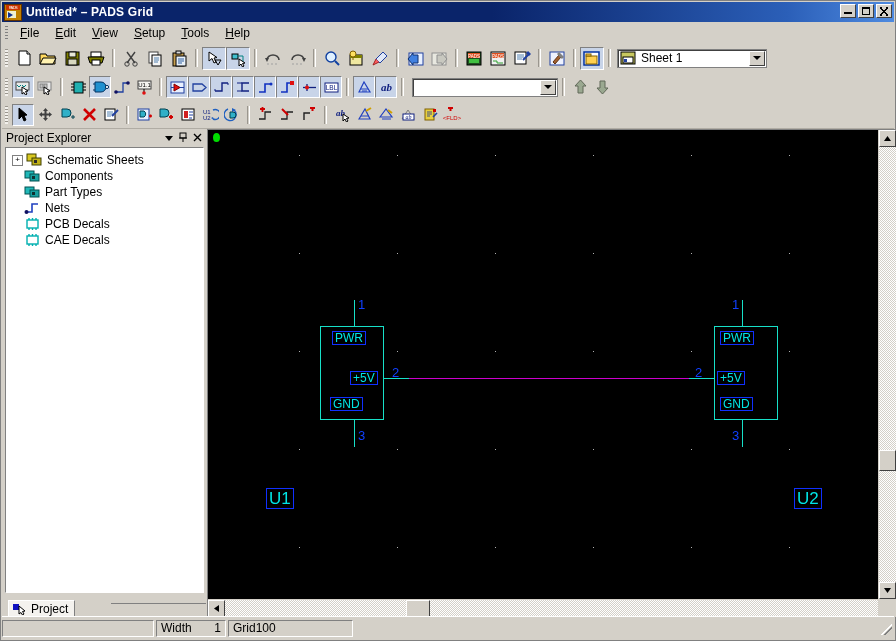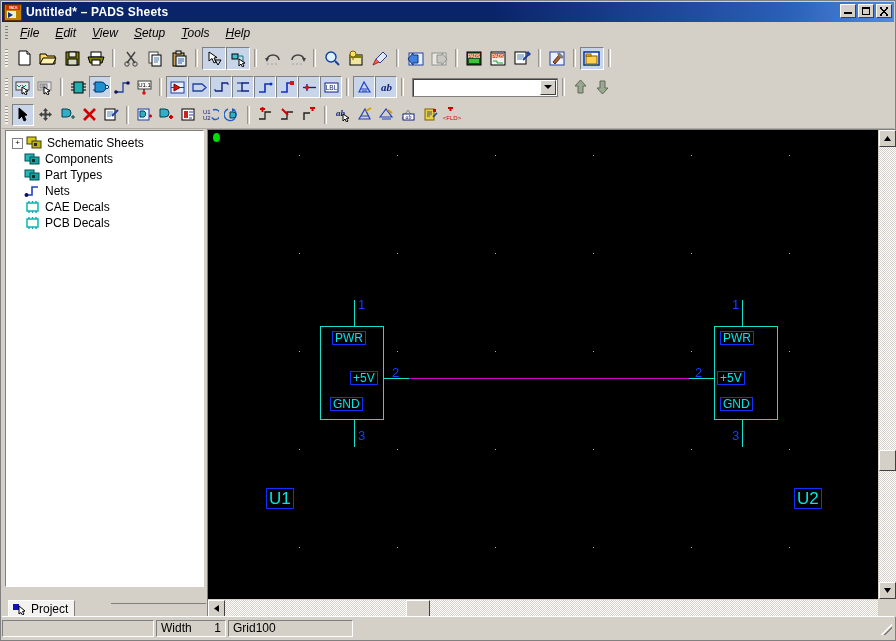--- a/index.html
+++ b/index.html
@@ -43,21 +43,21 @@
      background:
        linear-gradient(to bottom right,transparent 43%,#000 43%,#000 57%,transparent 57%),
        linear-gradient(to bottom left,transparent 43%,#000 43%,#000 57%,transparent 57%);}
 
   
   .menubar{position:absolute;left:1px;top:21px;width:892px;height:21px;
     background:#d4d0c8;display:flex;align-items:center;
     border-bottom:1px solid #b0aca4;}
   .grip{width:3px;height:14px;margin:0 4px 0 3px;
      background:repeating-linear-gradient(to bottom,#808080 0 1px,#d4d0c8 1px 3px);}
-  .menu-item{padding:2px 8px;color:#000;font-size:12px;cursor:default;font-style:italic;}
+  .menu-item{padding:2px 8px;color:#000;font-size:12px;cursor:default;}
   .menu-item u{text-decoration:underline;}
 
   
   .toolbar{position:absolute;left:1px;width:892px;background:#d4d0c8;
     display:flex;align-items:center;border-bottom:1px solid #b0aca4;}
   #tb1{top:42px;height:30px;}
   #tb2{top:72px;height:28px;}
   #tb3{top:100px;height:27px;}
   .tb-grip{width:3px;height:18px;margin:0 4px 0 3px;flex:none;
      background:repeating-linear-gradient(to bottom,#9a968e 0 1px,#f2f0ec 1px 3px);}
@@ -96,21 +96,21 @@
      border-top:1px solid #808080;border-left:1px solid #808080;
      border-right:1px solid #fff;border-bottom:1px solid #fff;
      overflow:hidden;position:relative;}
   .tree{padding:4px 0 0 0;}
   .tnode{display:flex;align-items:center;height:16px;padding-left:6px;font-size:12px;color:#000;}
   .tplus{width:9px;height:9px;border:1px solid #808080;background:#fff;
      font-size:8px;line-height:7px;text-align:center;color:#000;margin-right:3px;flex:none;
      font-family:"Liberation Sans",sans-serif;}
   .tspacer{width:12px;flex:none;}
   .ticon{width:17px;height:14px;margin-right:4px;flex:none;}
-  .exp-tabs{height:30px;display:flex;align-items:flex-end;padding-left:6px;gap:37px;}
+  .exp-tabs{height:24px;display:flex;align-items:flex-end;padding-left:6px;gap:37px;}
   .exp-tab{height:17px;display:flex;align-items:center;padding:0 6px 0 4px;background:#f4f2ee;
      border-top:1px solid #fff;border-left:1px solid #fff;border-right:1px solid #808080;
      font-size:12px;box-sizing:border-box;}
   .exp-tab-rest{flex:1;height:13px;background:#d4d0c8;border-top:1px solid #808080;margin-left:-1px;}
 
   
   .canvas-wrap{position:absolute;left:206px;top:128px;width:689px;height:488px;
      border-top:1px solid #808080;border-left:1px solid #808080;box-sizing:border-box;background:#d4d0c8;}
   .canvas{position:absolute;left:0;top:0;width:670px;height:469px;background:#000;overflow:hidden;}
   .vscroll{position:absolute;right:0;top:0;width:17px;height:469px;background:#d4d0c8;}
@@ -157,21 +157,21 @@
 </head>
 <body>
 
 <div id="app">
 
   <div class="titlebar">
     <div class="title-icon">
       <div class="tl">PADS</div>
         <div class="tb"></div>
     </div>
-    <div class="title-text">Untitled* – PADS Sheets</div>
+    <div class="title-text">Untitled* – PADS Grid</div>
     <div class="win-btns">
       <div class="win-btn wb-min">
           <i></i>
         </div>
       <div class="win-btn wb-max">
           <i></i>
         </div>
       <div class="win-btn wb-close">
           <i></i>
         </div>
@@ -355,20 +355,29 @@
 
     <div class="tbtn pressed">
       <svg width="18" height="17">
           <rect x="1" y="2" width="15" height="13" fill="#fff" stroke="#0030a0" stroke-width="1.5"></rect>
           <rect x="3" y="6" width="11" height="8" fill="#ffd050" stroke="#806000"></rect>
           <rect x="3" y="4" width="5" height="2" fill="#ffd050" stroke="#806000"></rect>
         </svg>
       </div>
 
     <div class="sep"></div>
+    <div class="combo" id="sheet-combo">
+      <svg class="cicon" viewBox="0 0 16 14">
+        <rect x="1" y="1" width="14" height="12" fill="#c8c860" stroke="#000"></rect>
+        <rect x="3" y="6" width="10" height="6" fill="#fff" stroke="#000"></rect>
+        <rect x="4" y="8" width="3" height="3" fill="#2040a0"></rect>
+      </svg>
+      <div class="ctext">Sheet 1</div>
+      <div class="carrow"></div>
+    </div>
   </div>
 
   <div class="toolbar" id="tb2">
     <div class="tb-grip"></div>
 
     <div class="tbtn sm pressed">
       <svg width="17" height="15">
           <rect x="1" y="2" width="13" height="8" fill="#e8e8e8" stroke="#404040"></rect>
           <path d="M2,5 l2,2 l2,-2 M7,5 l2,2 l2,-2" stroke="#008080" fill="none"></path>
           <path d="M7,7 L7,14 L9,12.5 L10.5,15 L12,14 L10.5,11.5 L13,11 Z" fill="#fff" stroke="#000"></path>
@@ -631,20 +640,40 @@
       </div>
     <div class="tbtn sm">
       <svg width="19" height="15">
           <path d="M5,1 h5 M7.5,-1 v5" stroke="#d00000" stroke-width="2"></path>
           <text x="9" y="13" font-size="6" text-anchor="middle" fill="#d00000" font-family="Liberation Sans">&lt;FLD&gt;</text>
         </svg>
       </div>
   </div>
 
   <div class="explorer">
+    <div class="exp-head">
+      <div class="exp-title">Project Explorer</div>
+      <div class="exp-btn">
+        <svg width="11" height="8">
+            <path d="M1,2 L9,2 L5,7 Z" fill="#000"></path>
+          </svg>
+        </div>
+      <div class="exp-btn">
+        <svg width="11" height="11">
+            <rect x="2" y="1" width="6" height="5" fill="none" stroke="#000"></rect>
+            <path d="M5,6 L5,10" stroke="#000"></path>
+            <path d="M1,6 h8" stroke="#000"></path>
+          </svg>
+        </div>
+      <div class="exp-btn">
+        <svg width="11" height="11">
+            <path d="M2,2 L9,9 M9,2 L2,9" stroke="#000" stroke-width="1.4"></path>
+          </svg>
+        </div>
+    </div>
 
     <div class="exp-body">
       <div class="tree">
 
         <div class="tnode">
           <div class="tplus">+</div>
           <svg class="ticon" viewBox="0 0 17 14">
             <rect x="1" y="1" width="9" height="7" fill="#d8c820" stroke="#404000"></rect>
             <rect x="6" y="5" width="9" height="7" fill="#c0b018" stroke="#404000"></rect>
             <rect x="8" y="7" width="3" height="3" fill="#2a2a2a"></rect>
@@ -680,30 +709,30 @@
           </svg>
           <span>Nets</span>
         </div>
 
         <div class="tnode">
           <div class="tspacer"></div>
           <svg class="ticon" viewBox="0 0 17 14">
             <rect x="3" y="3" width="11" height="8" fill="none" stroke="#00b0b0" stroke-width="1.4"></rect>
             <path d="M5,3 v-2 M8.5,3 v-2 M12,3 v-2 M5,11 v2 M8.5,11 v2 M12,11 v2" stroke="#00b0b0" stroke-width="1.4"></path>
           </svg>
-          <span>CAE Decals</span>
+          <span>PCB Decals</span>
         </div>
 
         <div class="tnode">
           <div class="tspacer"></div>
           <svg class="ticon" viewBox="0 0 17 14">
             <rect x="3" y="3" width="11" height="8" fill="none" stroke="#00b0b0" stroke-width="1.4"></rect>
             <path d="M5,3 v-2 M8.5,3 v-2 M12,3 v-2 M5,11 v2 M8.5,11 v2 M12,11 v2" stroke="#00b0b0" stroke-width="1.4"></path>
           </svg>
-          <span>PCB Decals</span>
+          <span>CAE Decals</span>
         </div>
 
       </div>
     </div>
 
     <div class="exp-tabs">
       <div class="exp-tab">
         <svg width="16" height="12" style="margin-right:2px" viewBox="0 0 16 12">
           <rect x="0" y="1" width="6" height="6" fill="#1010c0"></rect>
           <path d="M6,3 L6,11 L8,9.5 L9.5,12 L11,11 L9.5,8.5 L12,8 Z" fill="#fff" stroke="#000"></path>

